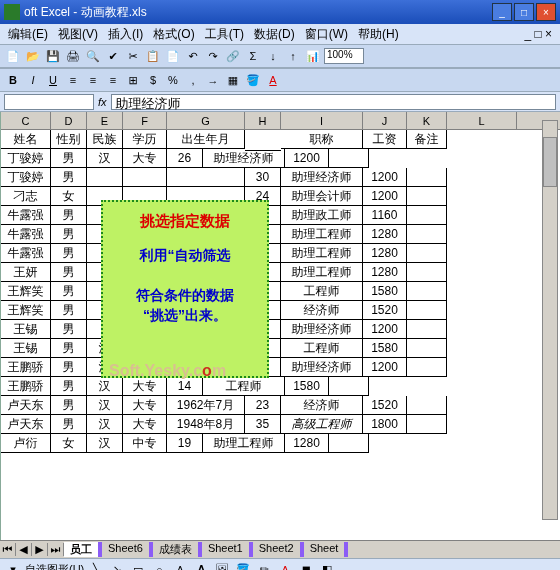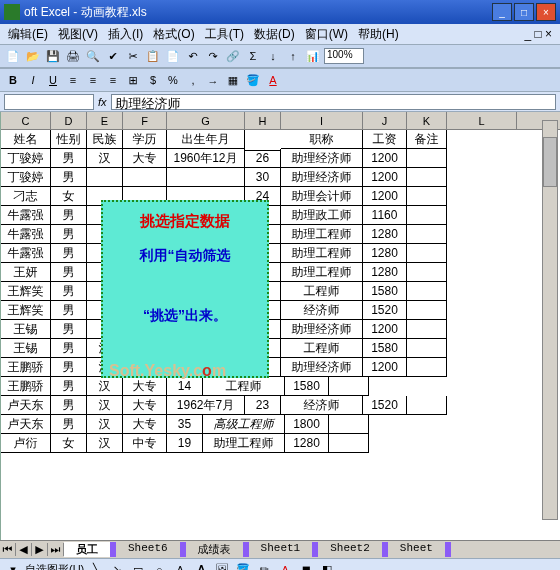--- a/index.html
+++ b/index.html
@@ -18,29 +18,29 @@
 .namebox { width: 90px; height: 16px; background: #fff; border: 1px solid #789; }
 .fx { font-style: italic; font-size: 11px; }
 .formula { flex: 1; height: 16px; background: #fff; border: 1px solid #789; padding: 0 4px; font-size: 13px; }
 .sheet { position: relative; background: #fff; height: 428px; overflow: hidden; border-left: 1px solid #8a9; }
 .colhdr { display: flex; height: 18px; background: #d4d0c8; border-bottom: 1px solid #808080; }
 .ch { border-right: 1px solid #808080; text-align: center; font-size: 11px; line-height: 18px; background: #d4d0c8; }
 .titlerow { height: 30px; display: flex; align-items: center; justify-content: center; font-size: 20px; font-weight: bold; letter-spacing: 8px; border-bottom: 1px solid #000; }
 .hrow, .drow { display: flex; height: 19px; }
 .cell { border-right: 1px solid #000; border-bottom: 1px solid #000; text-align: center; font-size: 12px; line-height: 18px; overflow: hidden; white-space: nowrap; }
 .hrow .cell { font-weight: normal; }
-.callout { position: absolute; left: 100px; top: 88px; width: 168px; height: 178px; border: 2px dotted #1a8a1a; background: #5eead4; padding: 6px; }
+.callout { position: absolute; left: 100px; top: 88px; width: 168px; height: 178px; border: 2px dotted #1a8a1a; background: #bef264; padding: 6px; }
 .callout .t1 { color: #d00; font-weight: bold; font-size: 15px; text-align: center; margin-top: 4px; }
 .callout .t2 { color: #00c; font-weight: bold; font-size: 14px; text-align: center; margin-top: 14px; line-height: 20px; }
 .watermark { position: absolute; left: 108px; top: 250px; font-size: 16px; font-weight: bold; color: #d8c090; }
 .watermark .red { color: #cc3020; }
 .tabs { height: 18px; background: #d4d0c8; display: flex; align-items: center; font-size: 11px; border-top: 1px solid #808080; }
 .tabnav { display: flex; }
 .tabnav span { width: 16px; text-align: center; border-right: 1px solid #888; }
-.tab { padding: 0 12px; border-right: 6px solid #8b5cf6; background: #d4d0c8; font-family: Liberation Mono, monospace; }
+.tab { padding: 0 6px; border-right: 4px solid #8b5cf6; background: #d4d0c8; }
 .tab.active { background: #fff; font-weight: bold; }
 .drawbar { height: 22px; background: #d8e4f8; display: flex; align-items: center; padding: 0 4px; gap: 3px; border-top: 1px solid #9ab; }
 .vsb { position: absolute; right: 2px; top: 120px; width: 16px; height: 400px; background: #d4d0c8; border: 1px solid #888; }
 .vsb .thumb { background: #c0c0c0; border: 1px solid #888; height: 50px; margin-top: 16px; }
 </style>
 </head>
 <body>
 
 <div class="titlebar">
   <span class="icon"></span>
@@ -139,21 +139,20 @@
         <div class="cell" style="width: 36px; margin-top: 20px;">工龄</div>
         <div class="cell" style="width: 82px;">职称</div>
         <div class="cell" style="width: 44px;">工资</div>
         <div class="cell" style="width: 40px;">备注</div>
       </div>
       <div class="drow">
         <div class="cell" style="width: 50px;">丁骏婷</div>
         <div class="cell" style="width: 36px;">男</div>
         <div class="cell" style="width: 36px;">汉</div>
         <div class="cell" style="width: 44px;">大专</div>
-        <div class="cell" style="width: 78px;">1960年12月</div>
         <div class="cell" style="width: 36px;">26</div>
         <div class="cell" style="width: 82px;">助理经济师</div>
         <div class="cell" style="width: 44px;">1200</div>
         <div class="cell" style="width: 40px;"></div>
       </div>
       <div class="drow">
         <div class="cell" style="width: 50px;">丁骏婷</div>
         <div class="cell" style="width: 36px;">男</div>
         <div class="cell" style="width: 36px;"></div>
         <div class="cell" style="width: 44px;"></div>
@@ -292,20 +291,21 @@
         <div class="cell" style="width: 36px;">23</div>
         <div class="cell" style="width: 82px;">经济师</div>
         <div class="cell" style="width: 44px;">1520</div>
         <div class="cell" style="width: 40px;"></div>
       </div>
       <div class="drow">
         <div class="cell" style="width: 50px;">卢天东</div>
         <div class="cell" style="width: 36px;">男</div>
         <div class="cell" style="width: 36px;">汉</div>
         <div class="cell" style="width: 44px;">大专</div>
+        <div class="cell" style="width: 78px;">1948年8月</div>
         <div class="cell" style="width: 36px;">35</div>
         <div class="cell" style="width: 82px; font-style: italic;">高级工程师</div>
         <div class="cell" style="width: 44px;">1800</div>
         <div class="cell" style="width: 40px;"></div>
       </div>
       <div class="drow">
         <div class="cell" style="width: 50px;">卢衍</div>
         <div class="cell" style="width: 36px;">女</div>
         <div class="cell" style="width: 36px;">汉</div>
         <div class="cell" style="width: 44px;">中专</div>
@@ -314,21 +314,21 @@
         <div class="cell" style="width: 44px;">1280</div>
         <div class="cell" style="width: 40px;"></div>
       </div>
     </div>
 
   <div class="callout">
     <div class="t1">挑选指定数据</div>
     <div class="t2">
       <span>利用“自动筛选</span><br>
       <br>
-      <br>
+      <span>符合条件的数据</span><br>
       <span>“挑选”出来。</span>
     </div>
   </div>
   <div class="watermark">
     <span>Soft.Yesky.c</span><span class="red">o</span><span>m</span>
   </div>
 </div>
 
 <div class="tabs">
   <div class="tabnav">

